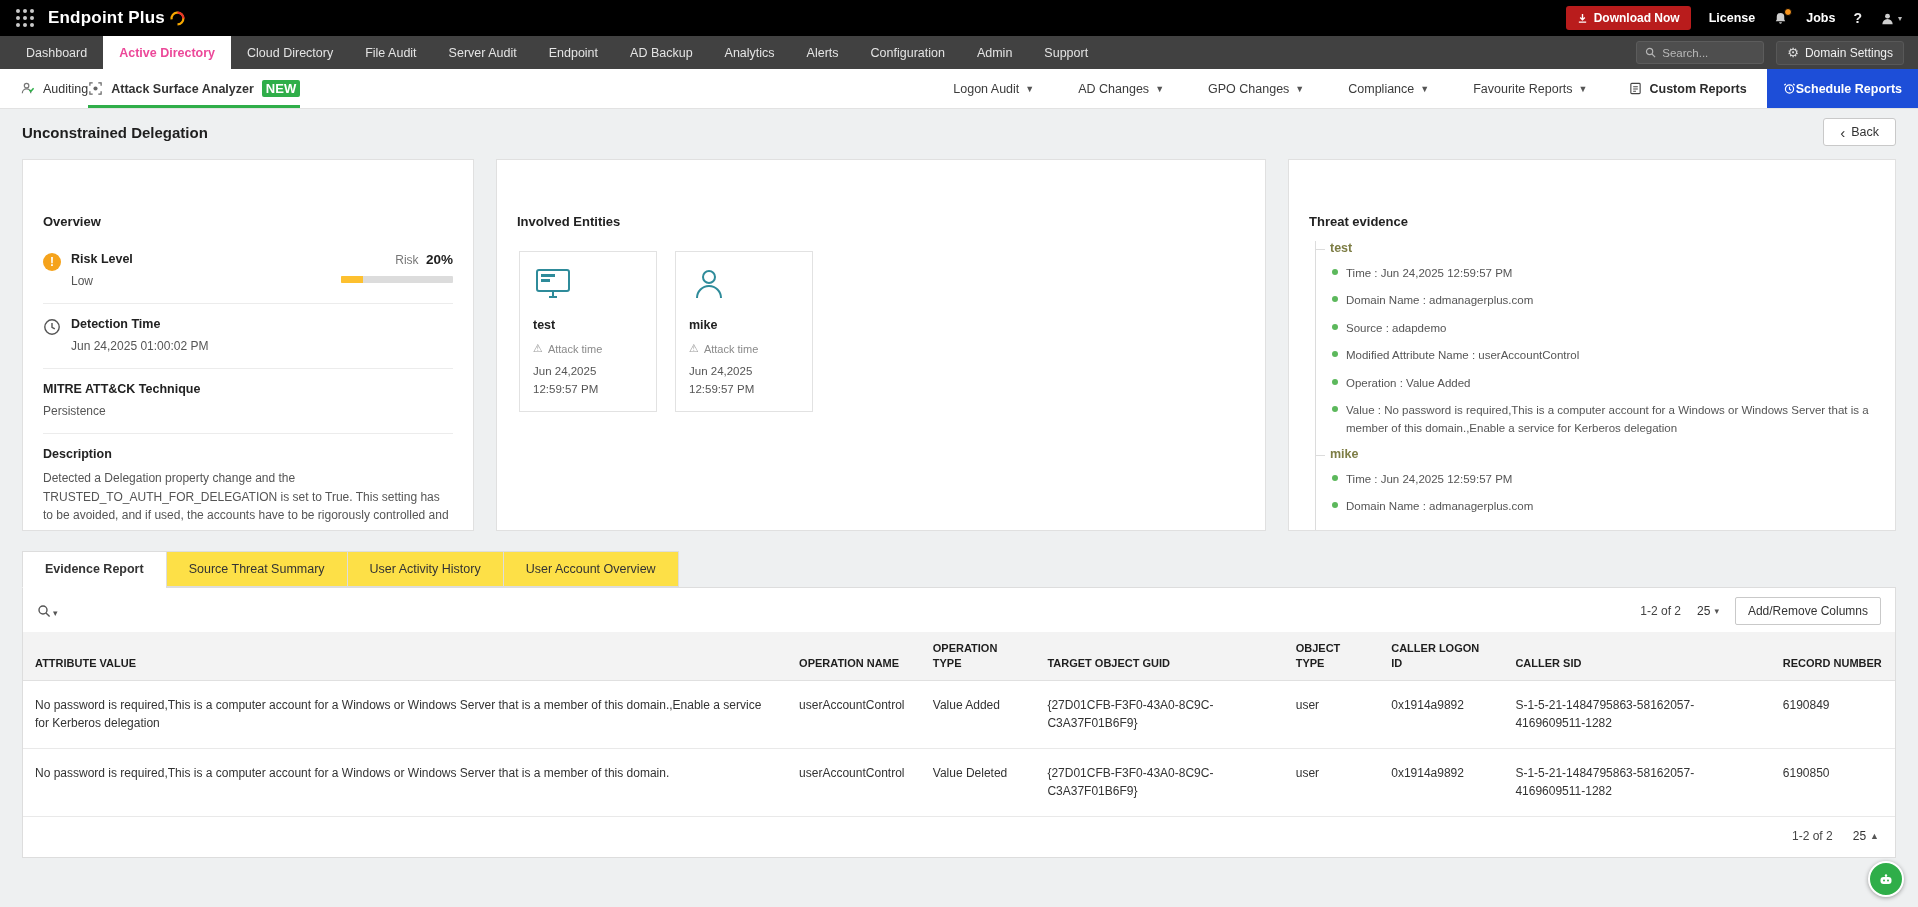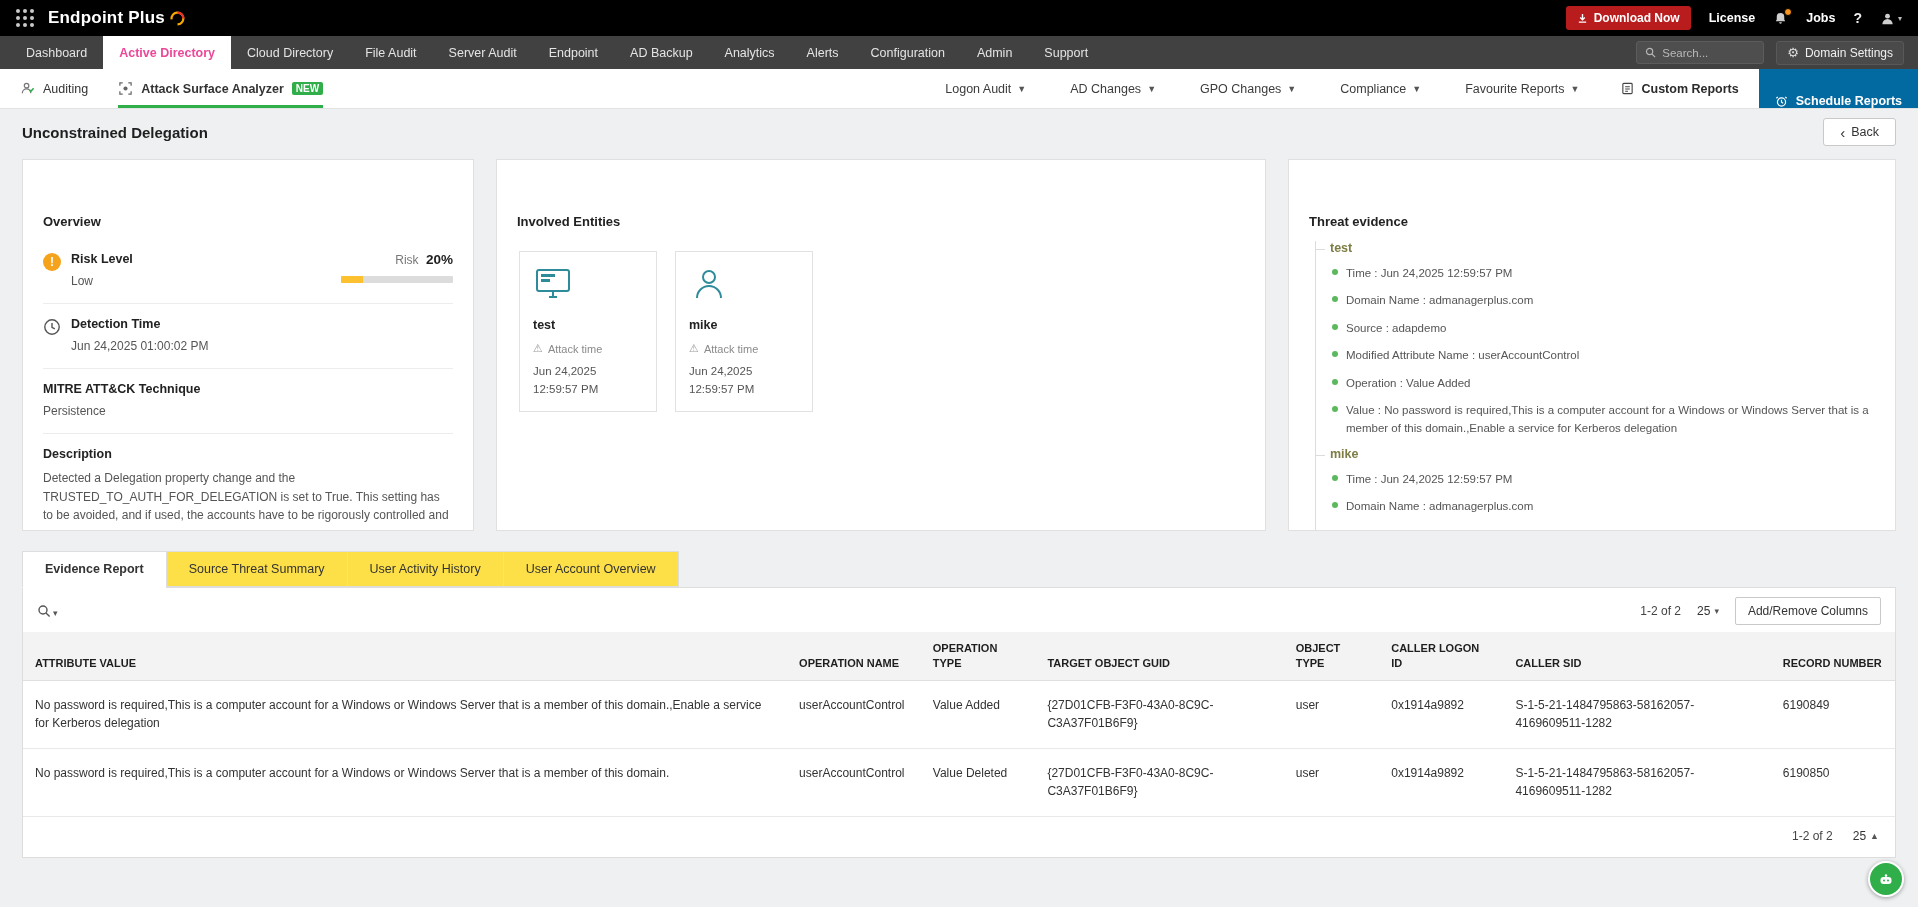--- a/index.html
+++ b/index.html
@@ -30,29 +30,29 @@
   .nav-search { background:#4e4e4e; border:1px solid #5c5c5c; border-radius:3px; height:23px; width:128px;
     display:flex; align-items:center; gap:6px; padding:0 8px; }
   .nav-search input { background:transparent; border:none; outline:none; color:#ddd; width:100%; font-size:11.5px; }
   .nav-search input::placeholder { color:#b9b9b9; }
   .domain-settings { display:flex; align-items:center; gap:6px; color:#f0f0f0; font-size:12px; cursor:pointer;
     background:#4a4a4a; border:1px solid #585858; border-radius:3px; height:24px; padding:0 10px; }
   .gear-glyph { font-family:"DejaVu Sans",sans-serif; font-size:13px; color:#ddd; }
 
   
   .subnav { height:40px; background:#fff; border-bottom:1px solid #e2e2e2; display:flex; align-items:stretch; padding-left:20px; }
-  .subnav-left { display:flex; align-items:stretch; gap:30px; }
+  .subnav-left { display:flex; align-items:stretch; }
   .subnav-item { display:flex; align-items:center; gap:8px; font-size:12.5px; color:#333; cursor:pointer; border-bottom:3px solid transparent; padding-top:3px; }
   .subnav-item.active { border-bottom-color:#2fae49; font-weight:bold; }
-  .new-badge { background:#2fae49; color:#fff; font-size:10px; font-weight:bold; padding:1px 4px; border-radius:2px; }
+  .new-badge { background:#2fae49; color:#fff; font-size:13px; font-weight:bold; padding:1px 4px; border-radius:2px; }
   .subnav-right { margin-left:auto; display:flex; align-items:stretch; }
   .dropdown { display:flex; align-items:center; gap:6px; padding:0 22px; font-size:12.5px; color:#3c3c3c; cursor:pointer; }
   .caret-down { font-size:9px; color:#555; }
   .custom-reports { display:flex; align-items:center; gap:7px; padding:0 20px; font-size:12.5px; font-weight:bold; color:#2b2b2b; cursor:pointer; }
-  .schedule-btn { background:#0369a1; color:#fff; display:flex; align-items:flex-end; gap:8px; padding:0 16px;
+  .schedule-btn { background:#1d4ed8; color:#fff; display:flex; align-items:center; gap:0; padding:0 16px;
     font-size:12.5px; font-weight:bold; border:none; cursor:pointer; }
 
   
   .page-header { height:46px; display:flex; align-items:center; padding:0 22px; }
   .page-title { font-size:15px; font-weight:bold; color:#1f1f1f; }
   .back-btn { margin-left:auto; background:#fff; border:1px solid #c9c9c9; border-radius:3px; height:28px;
     display:flex; align-items:center; gap:6px; padding:0 16px; font-size:12.5px; color:#333; cursor:pointer; }
   .back-chev { font-size:15px; line-height:1; }
 
   

